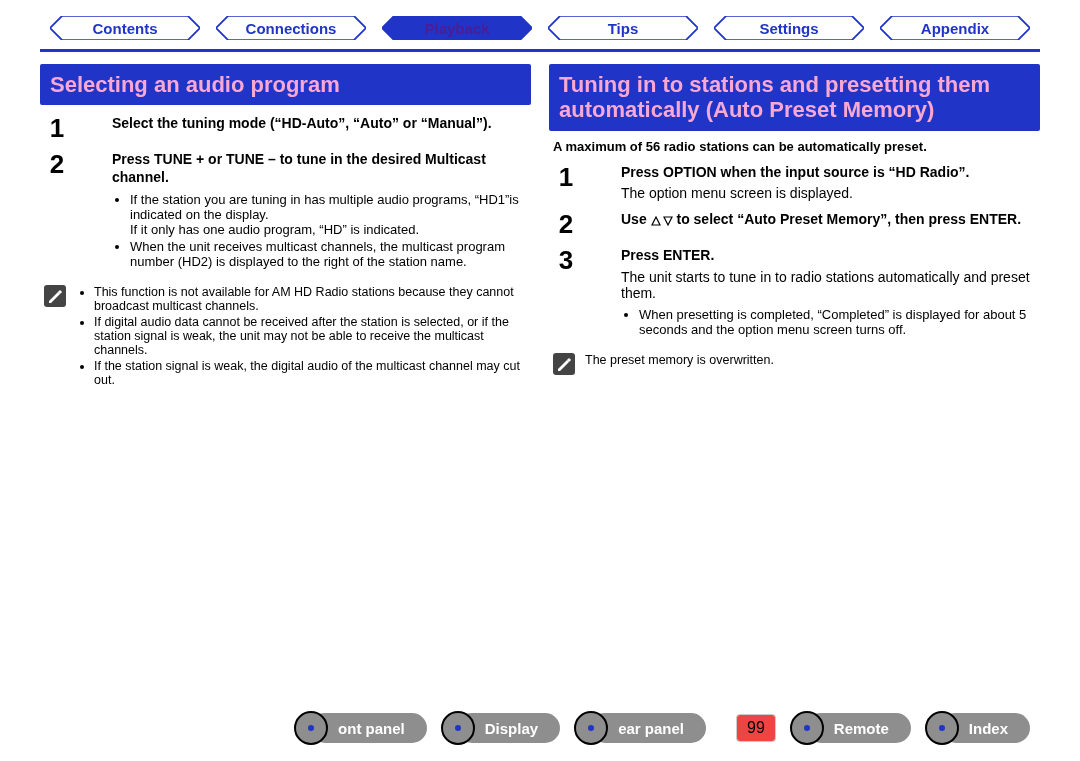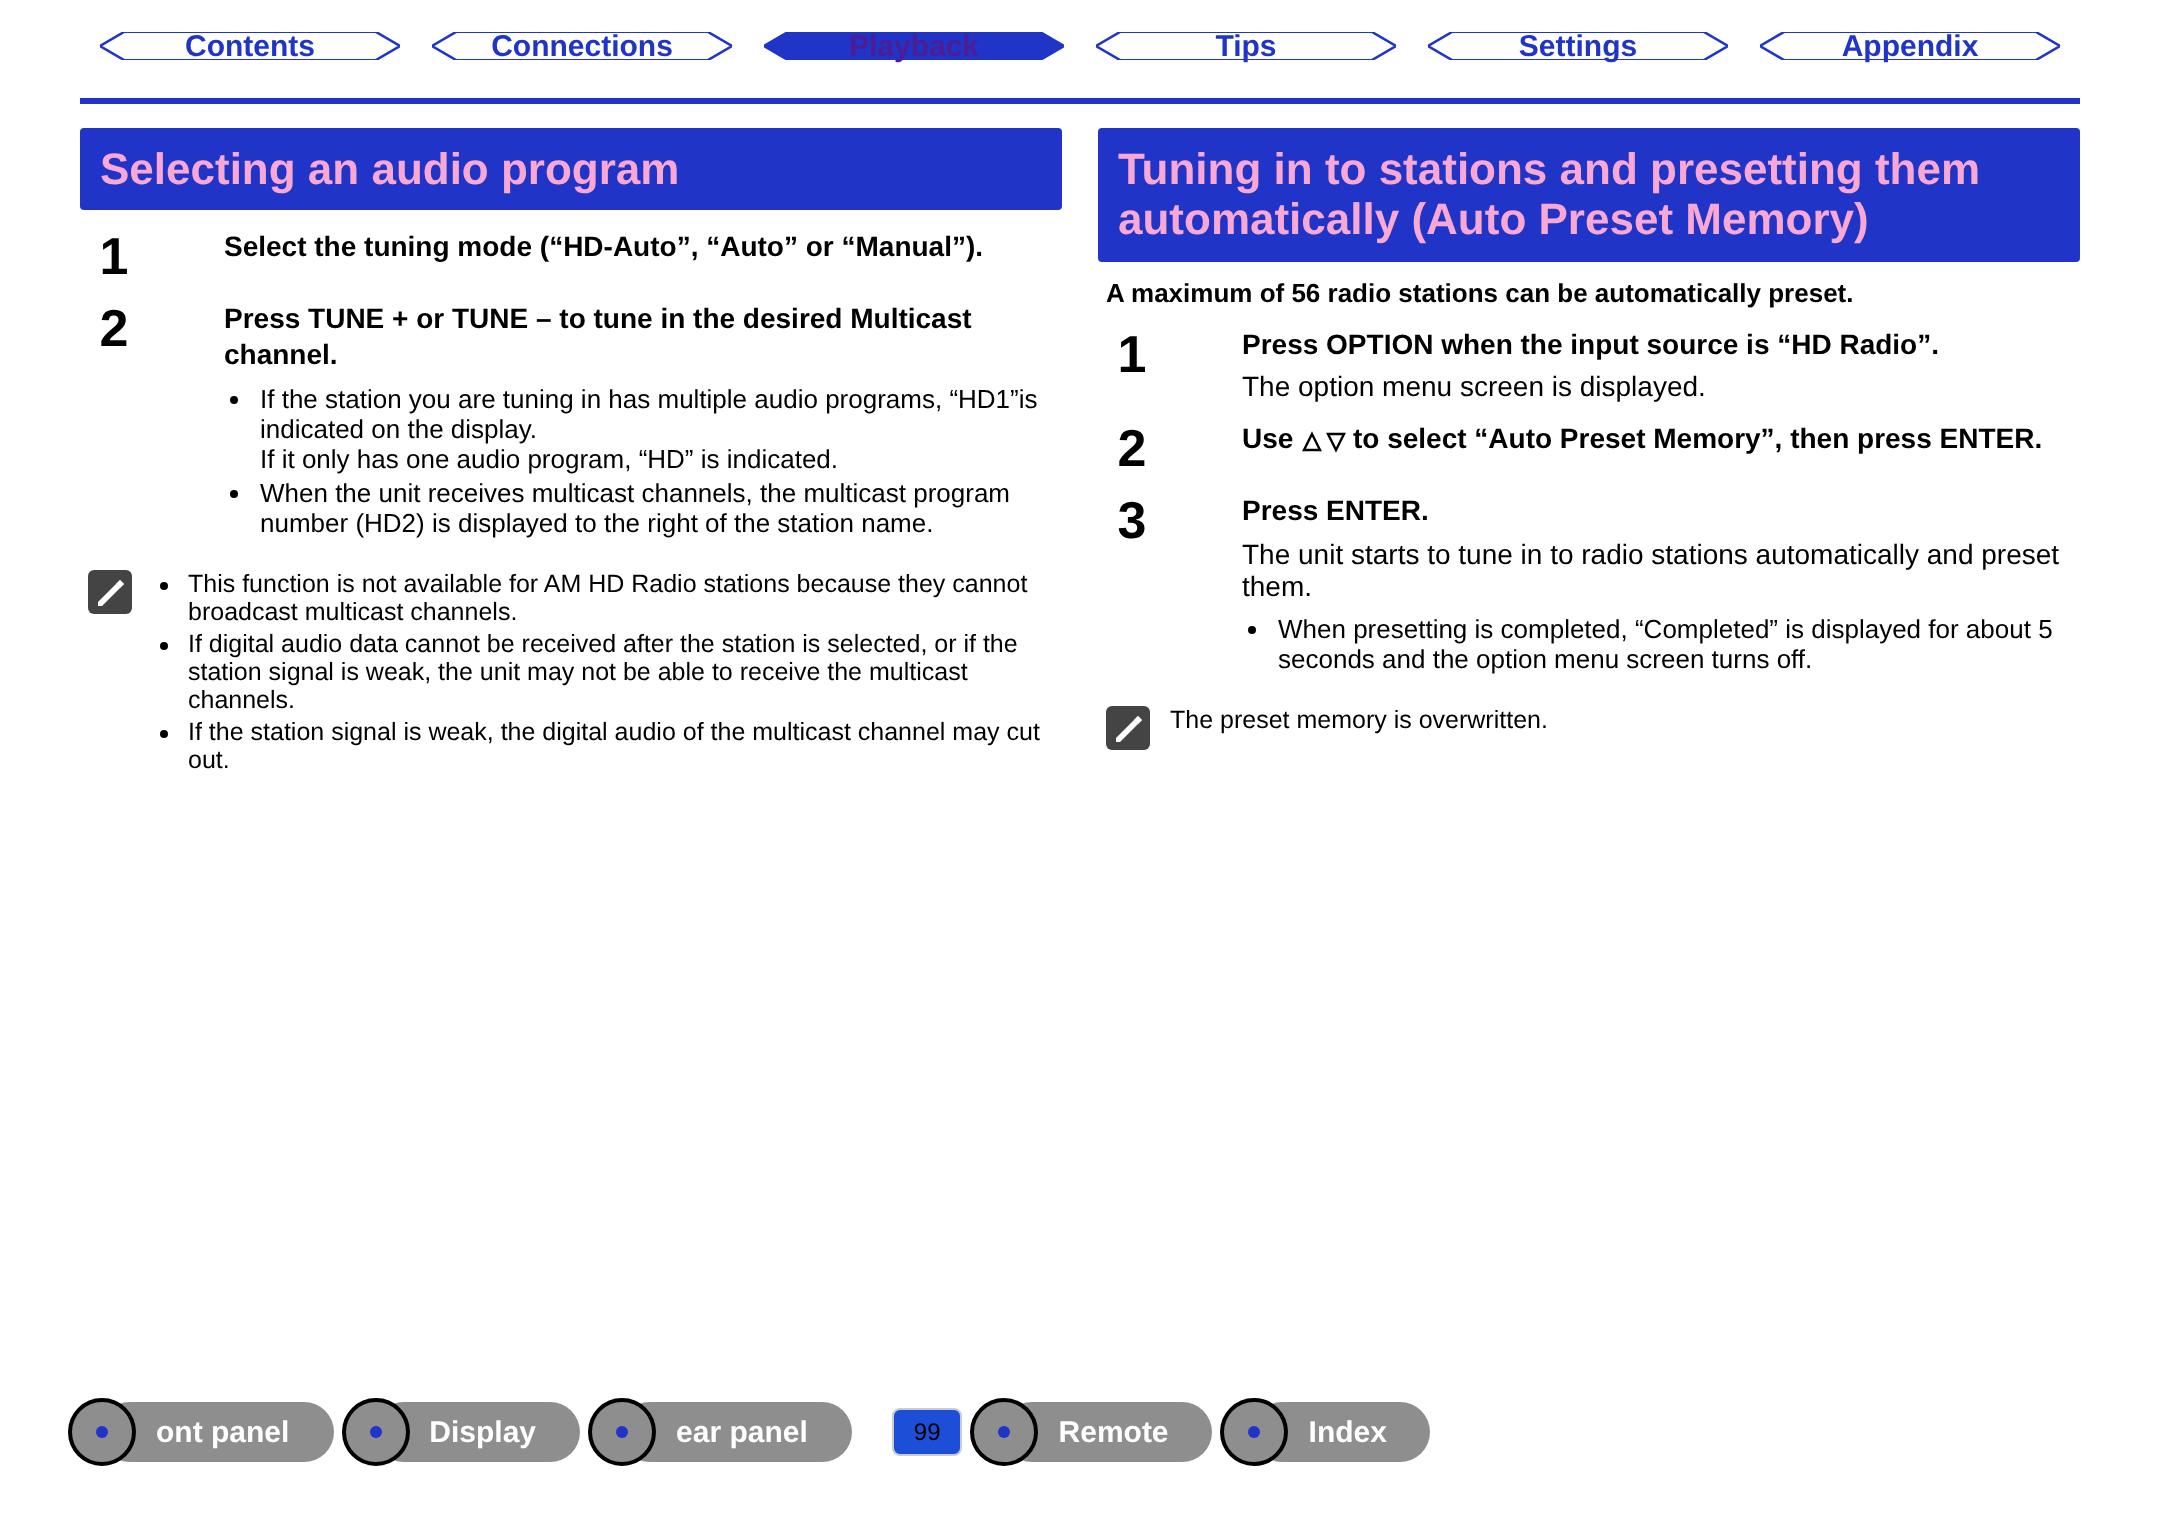--- a/index.html
+++ b/index.html
@@ -26,21 +26,21 @@
     height:42px;
     margin:10px 40px 0 40px;
     border-bottom:3px solid var(--brand-blue);
     display:flex;
     justify-content:space-between;
     padding:0 10px;
   }
   .tab{
     position:relative;
     width:150px;
-    height:14px;
+    height:24px;
     margin-top:6px;
     cursor:pointer;
   }
   .tab svg{position:absolute;inset:0;width:100%;height:100%;}
   .tab span{
     position:absolute;inset:0;
     display:flex;align-items:center;justify-content:center;
     font-weight:bold;font-size:15px;
     color:var(--brand-blue);
   }
@@ -99,25 +99,25 @@
     flex:0 0 22px;
   }
   .note-icon svg{display:block;}
   .note-block ul{margin:0;padding-left:18px;}
   .note-block ul li{margin:0 0 2px 0;}
   .note-single{margin:0;}
 
   
   .bottombar{
     position:absolute;
-    left:0;right:0;bottom:30px;
+    left:0;right:0;bottom:18px;
     display:flex;
     align-items:center;
-    justify-content:flex-start;
-    gap:20px;
+    justify-content:flex-end;
+    gap:30px;
     padding:0 50px;
   }
   .pill{
     position:relative;
     height:30px;
     display:flex;align-items:center;
     background:var(--gray-pill);
     color:#fff;
     font-weight:bold;
     font-size:15px;
@@ -129,25 +129,25 @@
     position:absolute;left:-16px;top:50%;transform:translateY(-50%);
     width:34px;height:34px;border-radius:50%;
     background:var(--gray-pill);
     border:2px solid #000;
   }
   .pill .dot::after{
     content:"";position:absolute;left:50%;top:50%;transform:translate(-50%,-50%);
     width:6px;height:6px;border-radius:50%;background:var(--brand-blue);
   }
   .pagenum{
-    background:#1d4ed8;color:#000;
+    background:#ef4444;color:#000;
     border:1px solid #ccc;
     border-radius:4px;
     padding:4px 10px;
-    font-size:12px;
+    font-size:16px;
   }
 
   .updown{
     display:inline-block;
     vertical-align:middle;
     font-size:13px;
   }
 </style>
 </head>
 <body>

